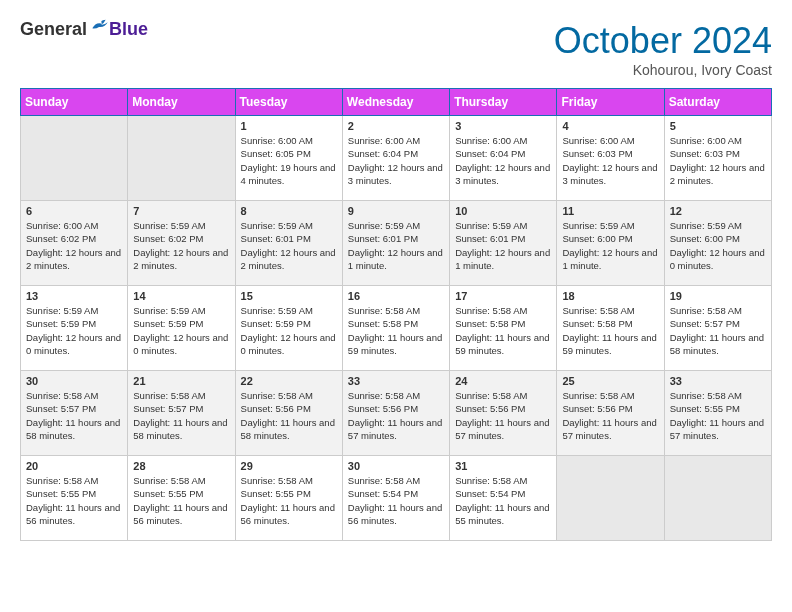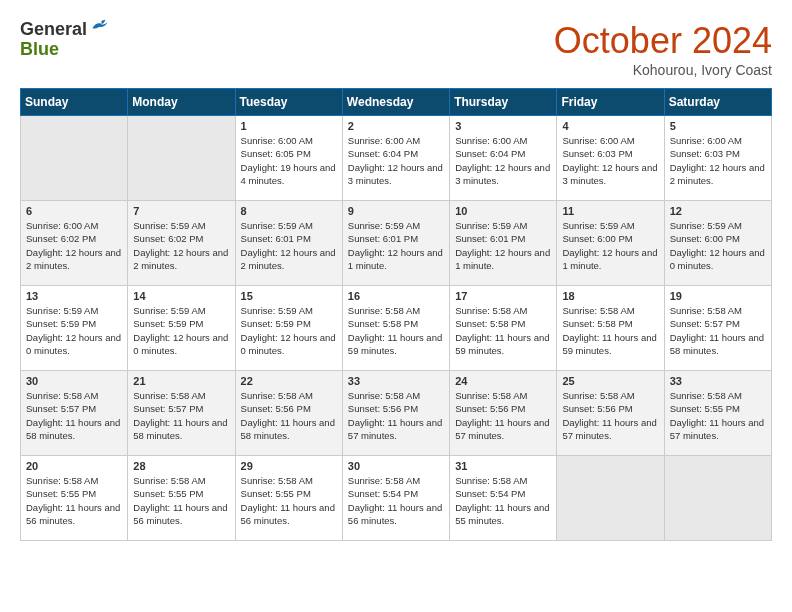--- a/index.html
+++ b/index.html
@@ -15,59 +15,59 @@
       justify-content: space-between;
       align-items: flex-start;
       margin-bottom: 10px;
     }
     .logo {
       display: flex;
       align-items: center;
     }
     .logo-text {
       display: flex;
-      flex-direction: column;
+      flex-direction: row;
       line-height: 1.1;
     }
     .logo-general {
       font-size: 18px;
       font-weight: bold;
       color: #333;
     }
     .logo-blue {
       font-size: 18px;
       font-weight: bold;
-      color: #4d7c0f;
+      color: #4c1d95;
     }
     .logo-icon {
       width: 20px;
       height: 20px;
       margin-left: 2px;
       margin-top: -10px;
     }
     .title-block {
       text-align: right;
     }
     .month-title {
       font-size: 36px;
       font-weight: normal;
-      color: #c2410c;
+      color: #0369a1;
     }
     .location {
       font-size: 14px;
       color: #555;
       text-align: right;
     }
     table {
       width: 100%;
       border-collapse: collapse;
       table-layout: fixed;
     }
     thead tr th {
-      background-color: #0c4a6e;
+      background-color: #d946ef;
       color: #fff;
       font-size: 12px;
       font-weight: bold;
       padding: 6px 4px;
       text-align: left;
       border: 1px solid #1a6eb5;
     }
     tbody tr td {
       border: 1px solid #ccc;
       vertical-align: top;

